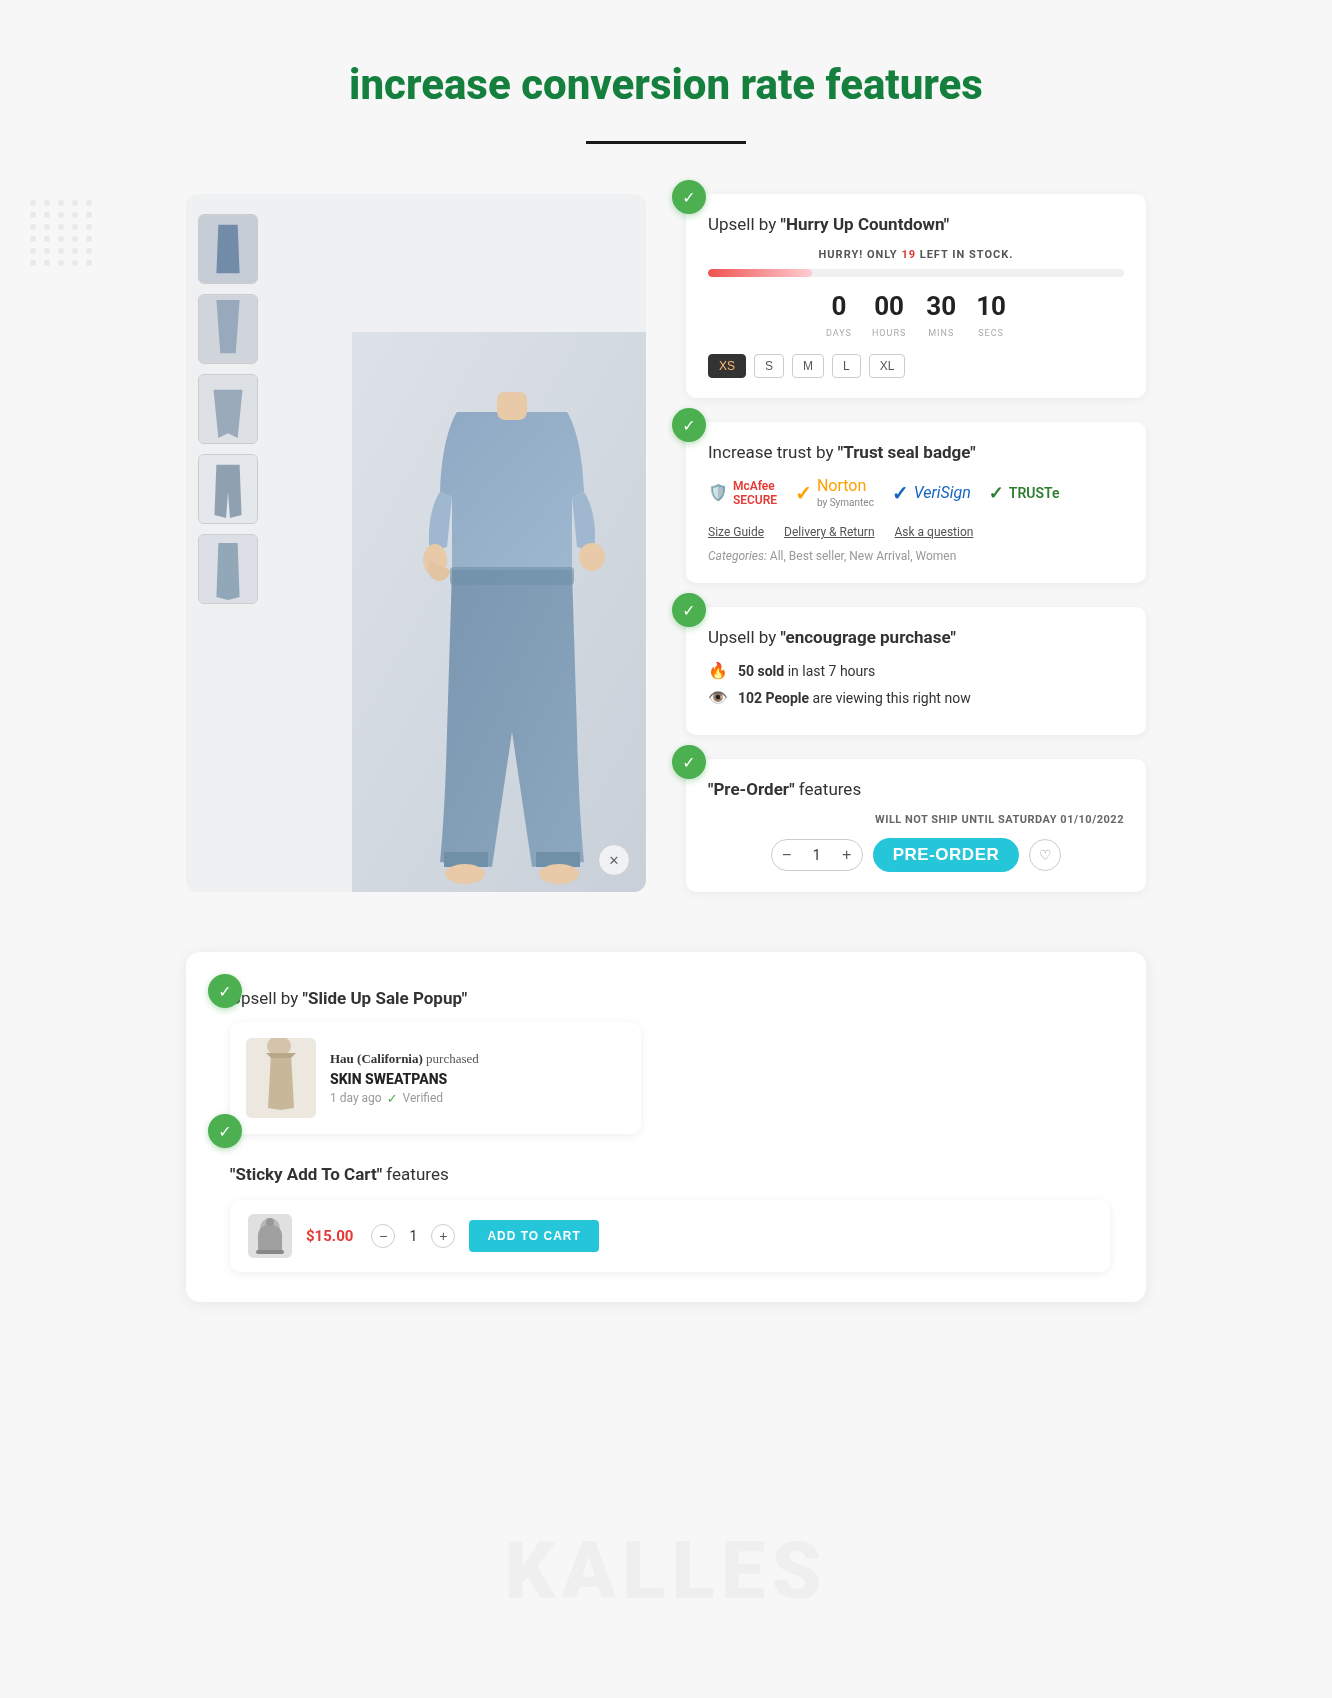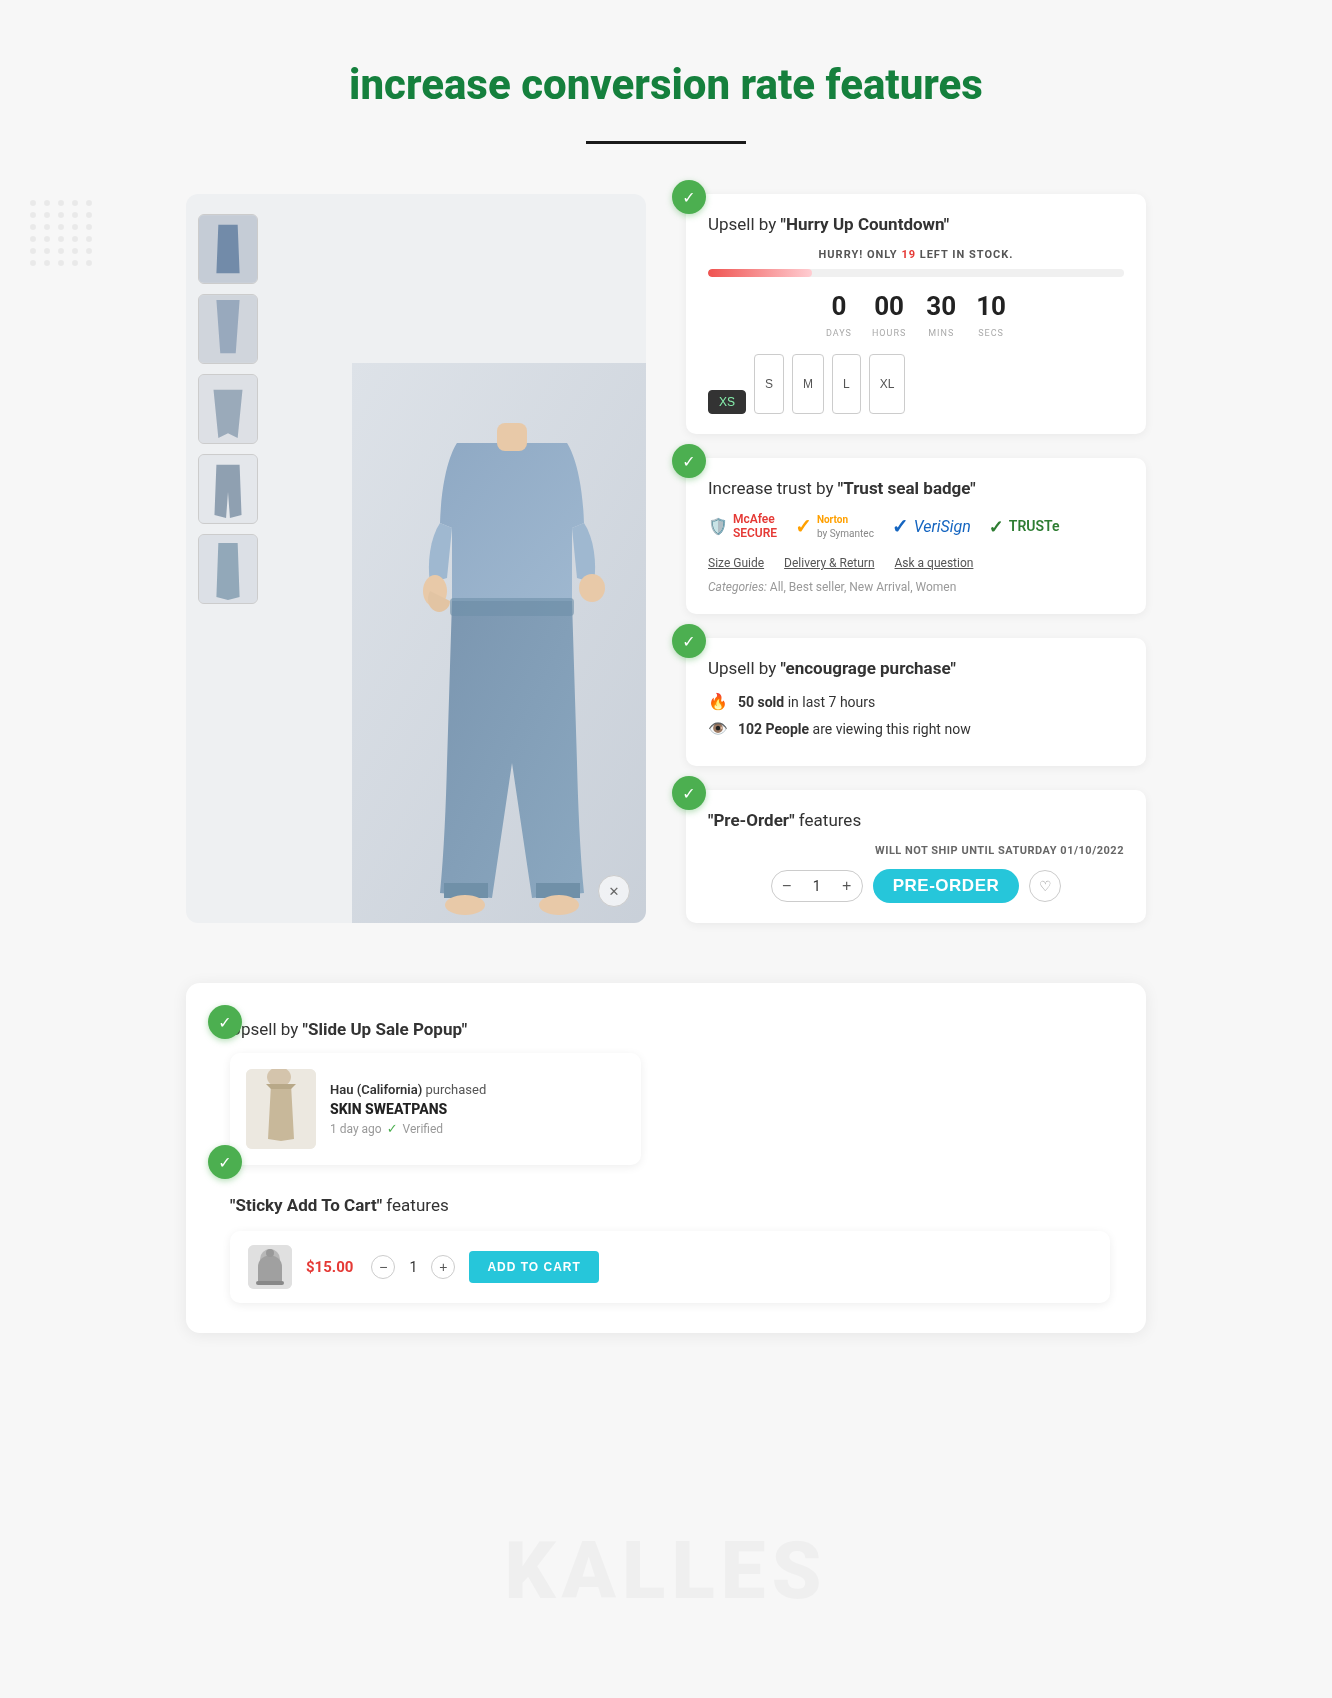--- a/index.html
+++ b/index.html
@@ -225,23 +225,22 @@
       padding: 4px 10px;
       border: 1px solid #ccc;
       border-radius: 4px;
       font-size: 12px;
       color: #555;
       background: #fff;
       cursor: pointer;
     }
     .size-btn.active {
       background: #333;
-      color: #86efac;
+      color: #fdba74;
       border-color: #333;
-      margin-top: 36px;
     }
 
     
     .trust-badges {
       display: flex;
       align-items: center;
       gap: 18px;
       flex-wrap: wrap;
       margin-top: 6px;
     }
@@ -362,20 +361,21 @@
       overflow: hidden;
       flex-shrink: 0;
     }
     .popup-info {
       flex: 1;
     }
     .popup-buyer {
       font-size: 13px;
       color: #555;
       margin-bottom: 4px;
+      font-family: Liberation Serif, serif;
     }
     .popup-buyer strong {
       font-weight: 600;
       color: #333;
     }
     .popup-product-name {
       font-size: 14px;
       font-weight: 800;
       color: #222;
       margin-bottom: 4px;
@@ -672,21 +672,21 @@
           <span>Increase trust by </span><strong>"Trust seal badge"</strong>
         </div>
         <div class="trust-badges">
           <div class="trust-badge mcafee">
             <span class="badge-icon">🛡️</span>
             <span>McAfee<br>SECURE</span>
           </div>
           <div class="trust-badge norton">
             <span class="badge-icon" style="color:#ffa000;font-size:20px;">✓</span>
             <div>
-              <span style="font-weight:700;font-size:10px;">Norton</span><br>
+              <span style="font-weight:400;font-size:16px;">Norton</span><br>
               <span style="font-size:10px;font-weight:400;color:#888;">by Symantec</span>
             </div>
           </div>
           <div class="trust-badge verisign">
             <span class="badge-icon" style="color:#1565c0;font-size:20px;">✓</span>
             <span style="font-size:16px;font-style:italic;font-weight:400;">VeriSign</span>
           </div>
           <div class="trust-badge truste">
             <span class="badge-icon" style="color:#2e7d32;font-size:18px;">✓</span>
             <span style="font-size:14px;">TRUSTe</span>

